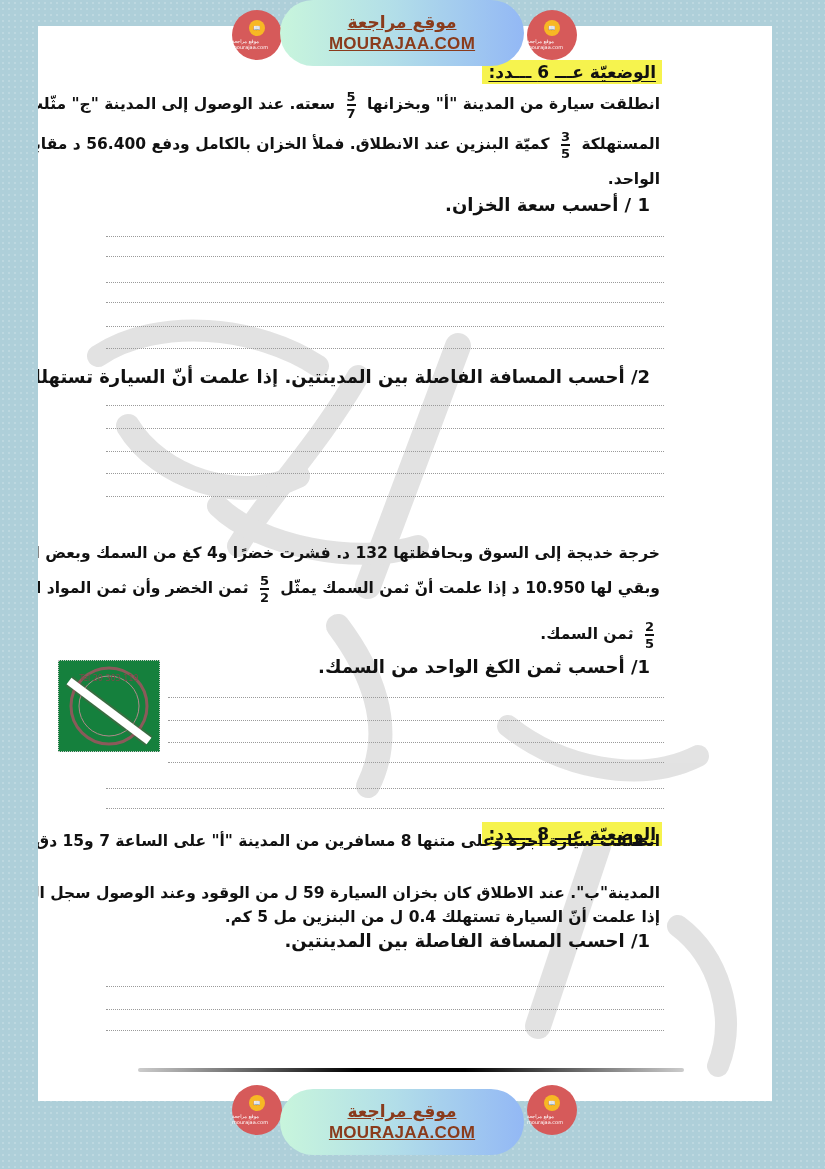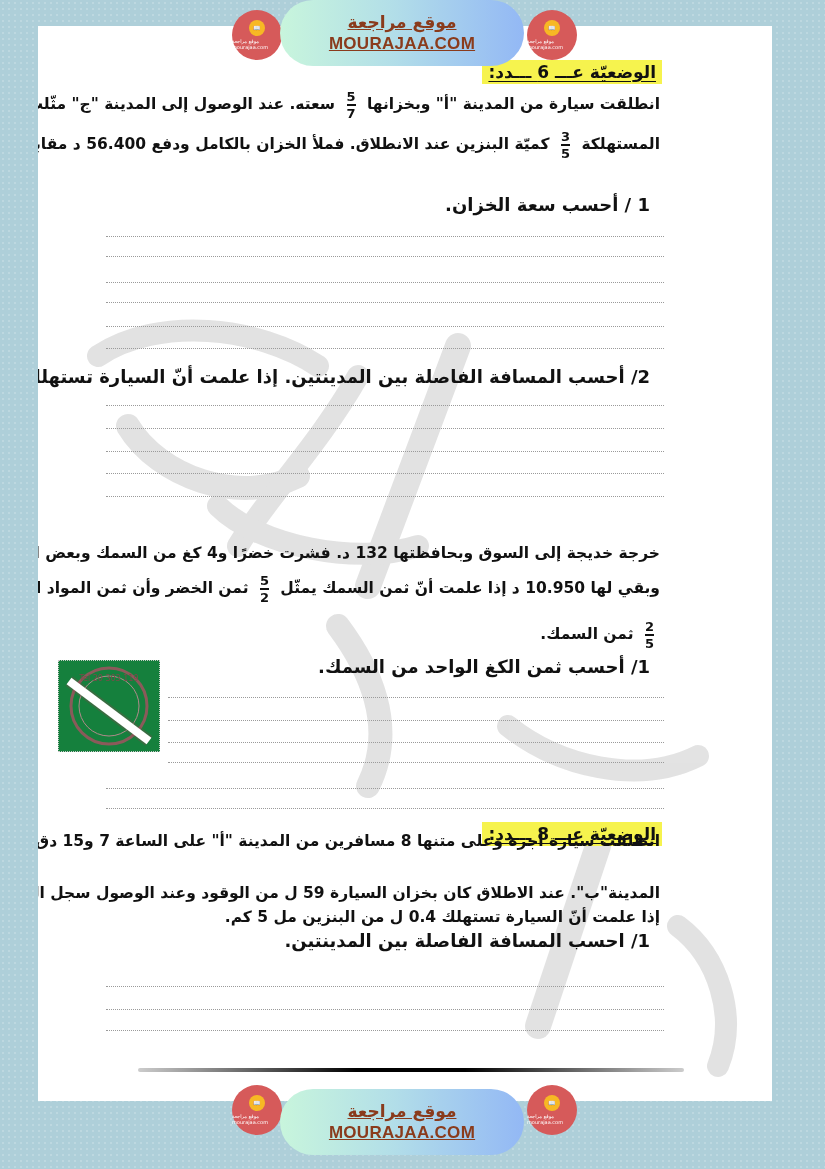--- a/index.html
+++ b/index.html
@@ -134,20 +134,21 @@
     </div>
     <div class="line" style="top:104px;">
       <span>المستهلكة</span>
       <span class="frac">
           <span>3</span>
           <span class="bar"></span>
           <span>5</span>
         </span>
       <span>كميّة البنزين عند الانطلاق. فملأ الخزان بالكامل ودفع 56.400 د مقابل 2.350 اللتر</span>
     </div>
+    <div class="line" style="top:142px;">الواحد.</div>
     <div class="q" style="top:168px;">1 / أحسب سعة الخزان.</div>
     <div class="dots" style="top:210px;"></div>
     <div class="dots" style="top:230px;"></div>
     <div class="dots" style="top:256px;"></div>
     <div class="dots" style="top:276px;"></div>
     <div class="dots" style="top:300px;"></div>
     <div class="dots" style="top:322px;"></div>
     <div class="q" style="top:340px;">2/ أحسب المسافة الفاصلة بين المدينتين. إذا علمت أنّ السيارة تستهلك 7.5 ل كل 100 كم.</div>
     <div class="dots" style="top:379px;"></div>
     <div class="dots" style="top:402px;"></div>

